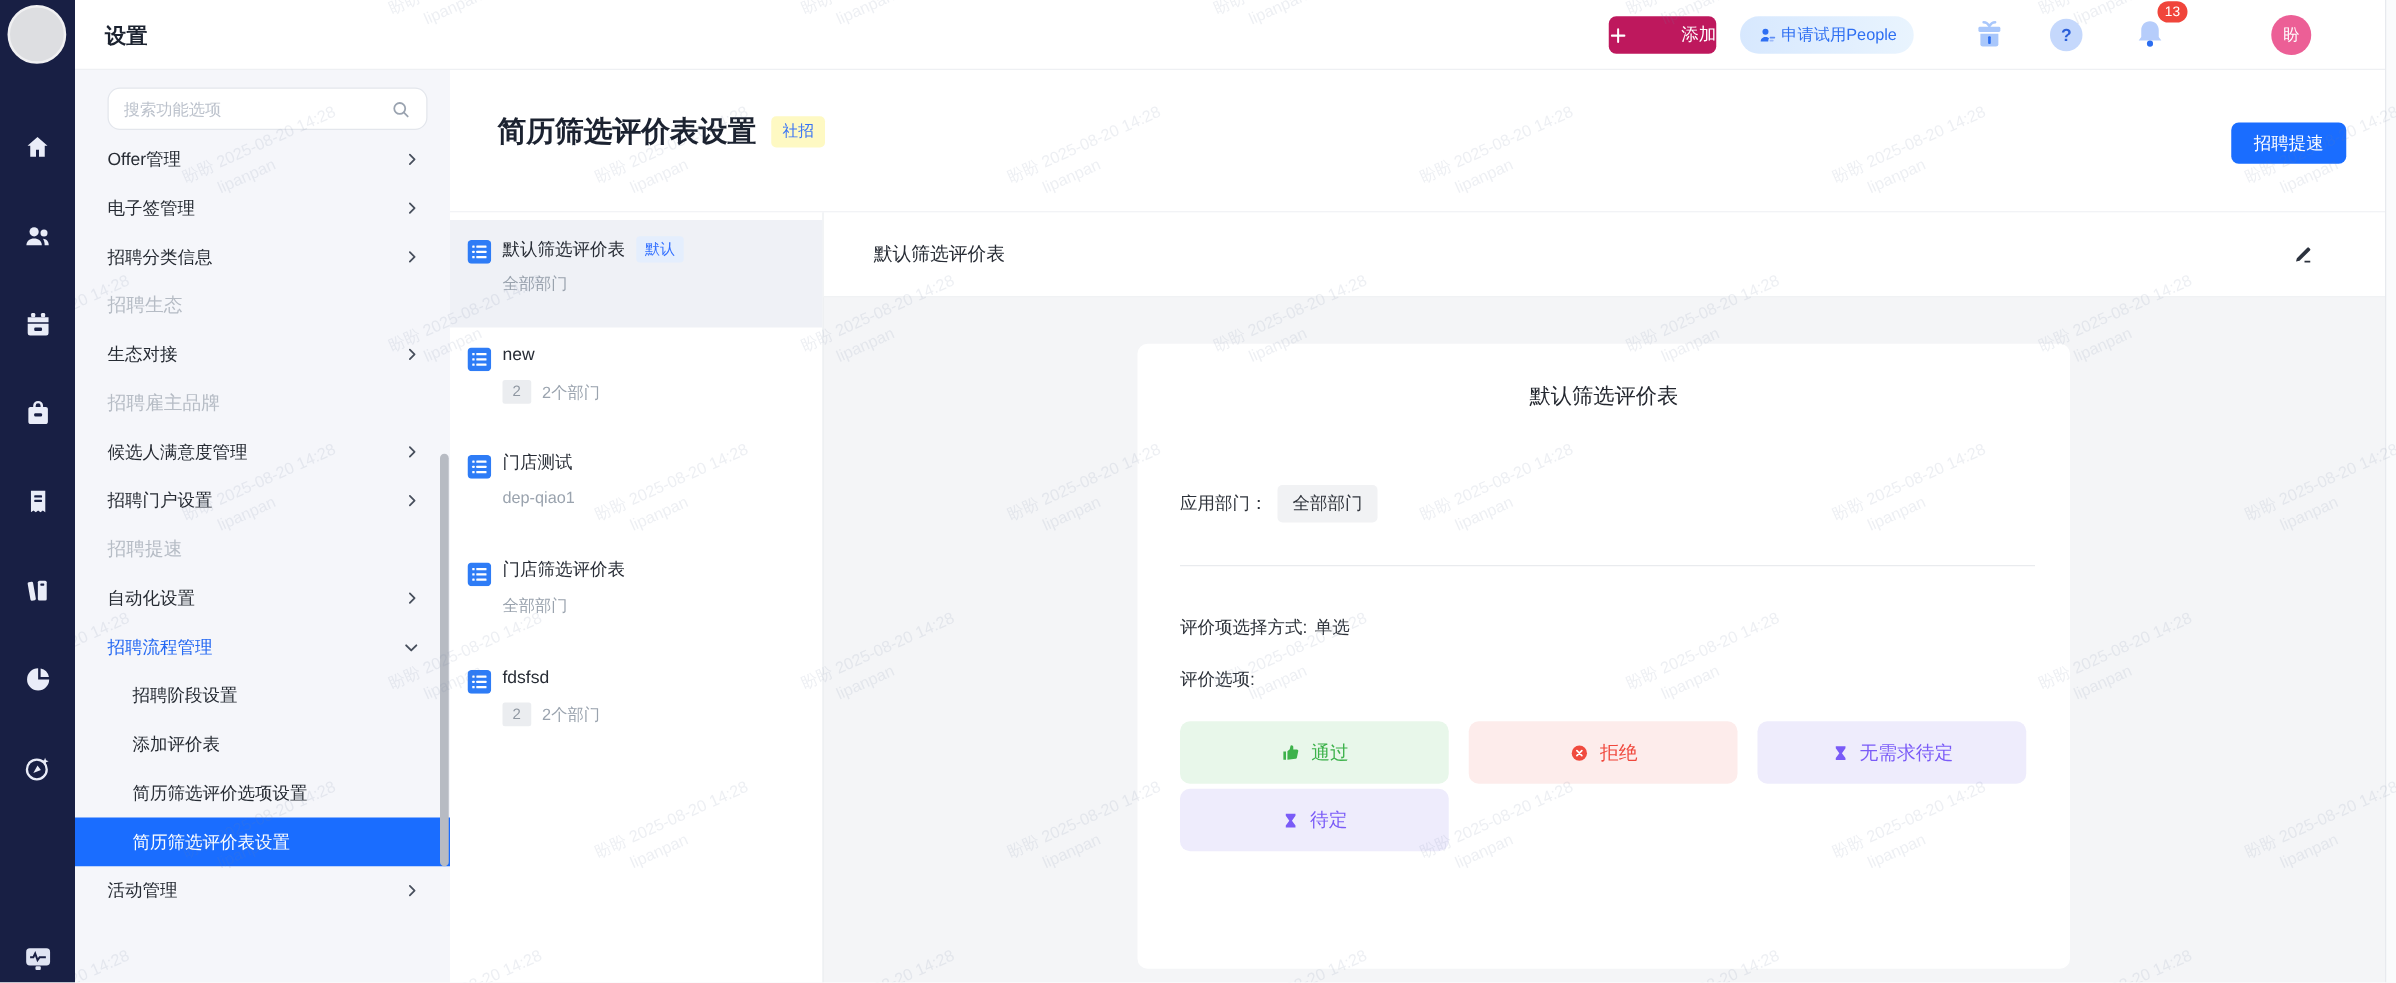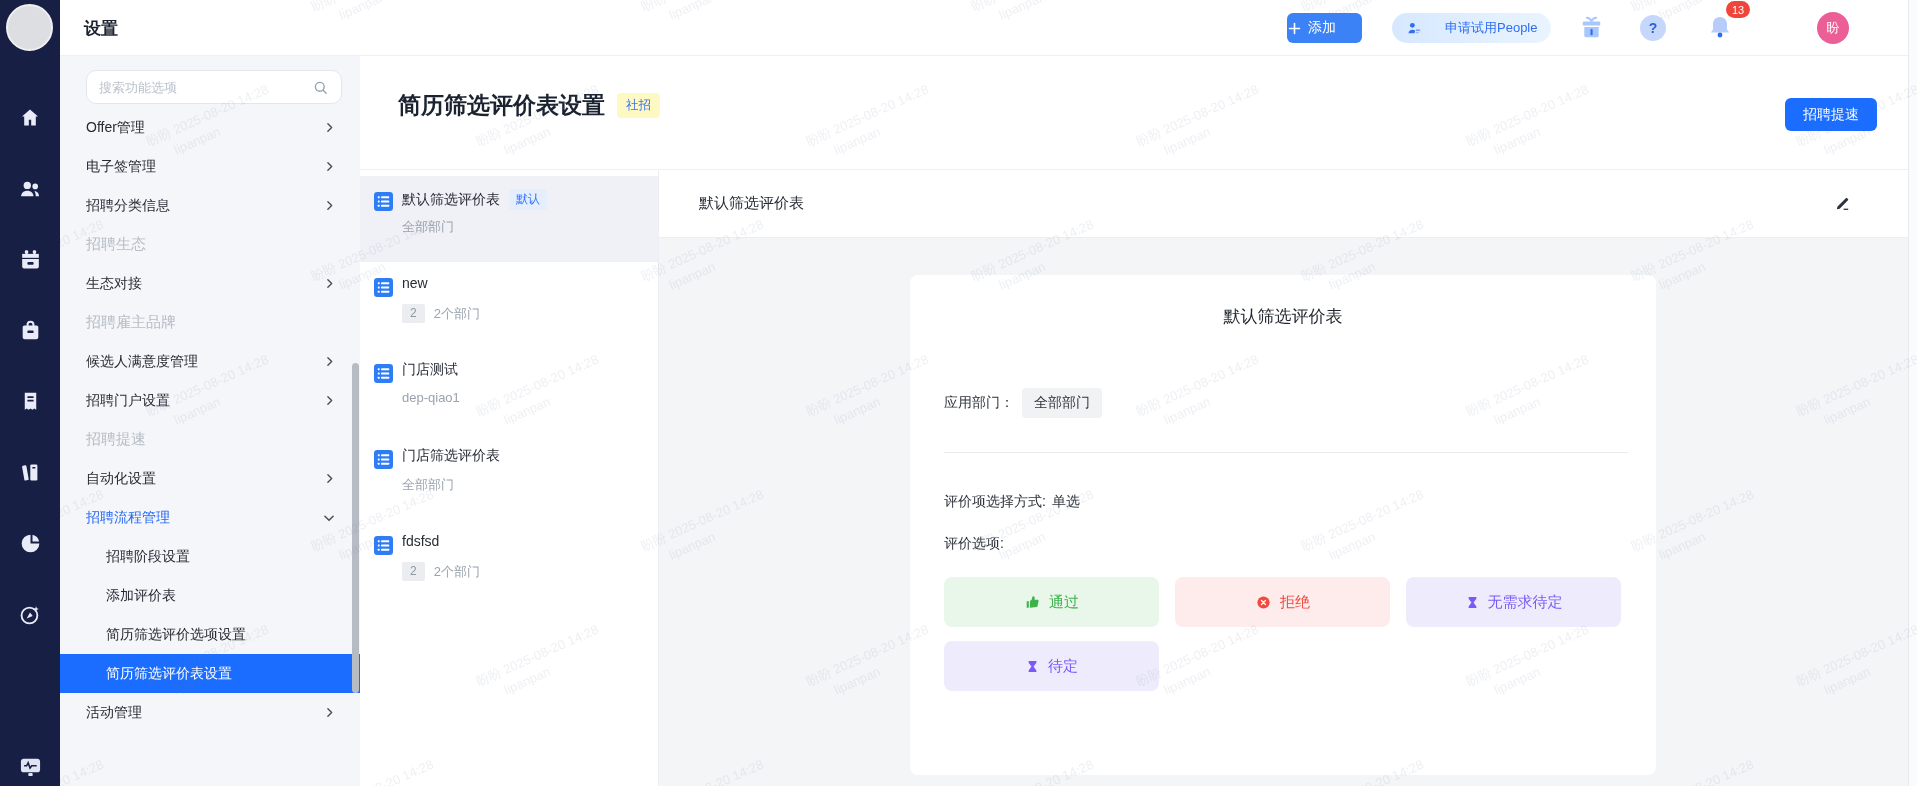--- a/index.html
+++ b/index.html
@@ -17,25 +17,25 @@
   .rail-avatar { position:absolute; left:6px; top:4px; width:47px; height:47px; border-radius:50%;
     background:#dddee1; border:2px solid #f0f0f2; }
   .rail-icons { position:absolute; top:82px; left:0; width:60px; }
   .rail-icon { height:71px; display:flex; align-items:center; justify-content:center; color:#e9ecf8; cursor:pointer; }
   .rail-bottom { position:absolute; bottom:6px; left:0; width:60px; display:flex; justify-content:center; }
 
   
   .topbar { position:absolute; left:60px; top:0; width:1857px; height:56px; background:#fff;
     border-bottom:1px solid #eef0f3; z-index:9; }
   .topbar-title { position:absolute; left:24px; top:17px; font-size:17px; font-weight:700; color:#1c2330; }
-  .btn-add { position:absolute; left:1227px; top:13px; width:75px; height:30px; border:none; border-radius:6px;
-    background:#3b82f6; color:#fff; font-size:14px; display:flex; align-items:center; justify-content:flex-start; gap:6px; cursor:pointer; }
+  .btn-add { position:absolute; left:1227px; top:13px; width:86px; height:30px; border:none; border-radius:6px;
+    background:#be185d; color:#fff; font-size:14px; display:flex; align-items:center; justify-content:space-between; gap:6px; cursor:pointer; }
   .btn-trial { position:absolute; left:1332px; top:13px; height:30px; padding:0 14px; border:none; border-radius:15px;
     background:linear-gradient(90deg,#d7e8fe,#e9f4fe); color:#2e6ff2; font-size:13px;
-    display:flex; align-items:center; gap:22px; cursor:pointer; }
+    display:flex; align-items:center; gap:2px; cursor:pointer; }
   .tb-icon { position:absolute; top:14px; cursor:pointer; display:flex; align-items:center; justify-content:center; }
   .tb-gift { left:1518px; }
   .tb-help { left:1580px; top:15px; width:26px; height:26px; border-radius:50%; background:#c5d8fc;
     color:#2b5fd9; font-weight:700; font-size:14px; }
   .tb-bell { left:1646px; top:13px; }
   .badge { position:absolute; left:1666px; top:1px; min-width:24px; height:17px; border-radius:9px; background:#f0453b;
     color:#fff; font-size:11px; display:flex; align-items:center; justify-content:center; padding:0 5px; z-index:2; }
   .tb-grid { left:1707px; top:15px; width:27px; height:27px; display:grid; grid-template-columns:11px 11px;
     grid-template-rows:11px 11px; gap:3px; }
   .tb-grid .cell { background:#b9cffb; border-radius:3px; }
@@ -90,21 +90,21 @@
   .panel-body { flex:1; position:relative; }
   .card { position:absolute; left:251px; top:37px; width:746px; height:500px; background:#fff; border-radius:8px; }
   .card-title { position:absolute; left:0; right:0; top:30px; text-align:center; font-size:17px; font-weight:500; color:#23272f; }
   .f-row { position:absolute; left:34px; display:flex; align-items:center; font-size:14px; color:#2e333b; }
   .f-dept { top:113px; }
   .chip { background:#f1f2f4; border-radius:4px; padding:6px 12px; margin-left:8px; color:#30343c; }
   .divider { position:absolute; left:34px; right:28px; top:177px; border-top:1px solid #e9ebee; }
   .f-mode { top:218px; }
   .f-mode .val { margin-left:6px; }
   .f-opts-label { top:260px;align-items:flex-end; }
-  .options { position:absolute; left:34px; top:302px; width:700px; display:flex; flex-wrap:wrap; gap:14px 16px; }
+  .options { position:absolute; left:34px; top:302px; width:700px; display:flex; flex-wrap:wrap; gap:4px 16px; }
   .opt { width:215px; height:50px; border-radius:8px; display:flex; align-items:center; justify-content:center;
     gap:8px; font-size:15px; cursor:pointer; }
 
   
   .gutter { position:absolute; right:0; top:0; width:9px; height:786px; background:#fafbfc;
     border-left:1px solid #e8eaee; z-index:30; }
 
   
   .wm-layer { position:absolute; left:60px; top:0; right:0; bottom:0; overflow:hidden; pointer-events:none; z-index:40; }
   .wm { position:absolute; transform:rotate(-24deg); color:rgba(116,132,162,0.13); font-size:13px; line-height:19px;

